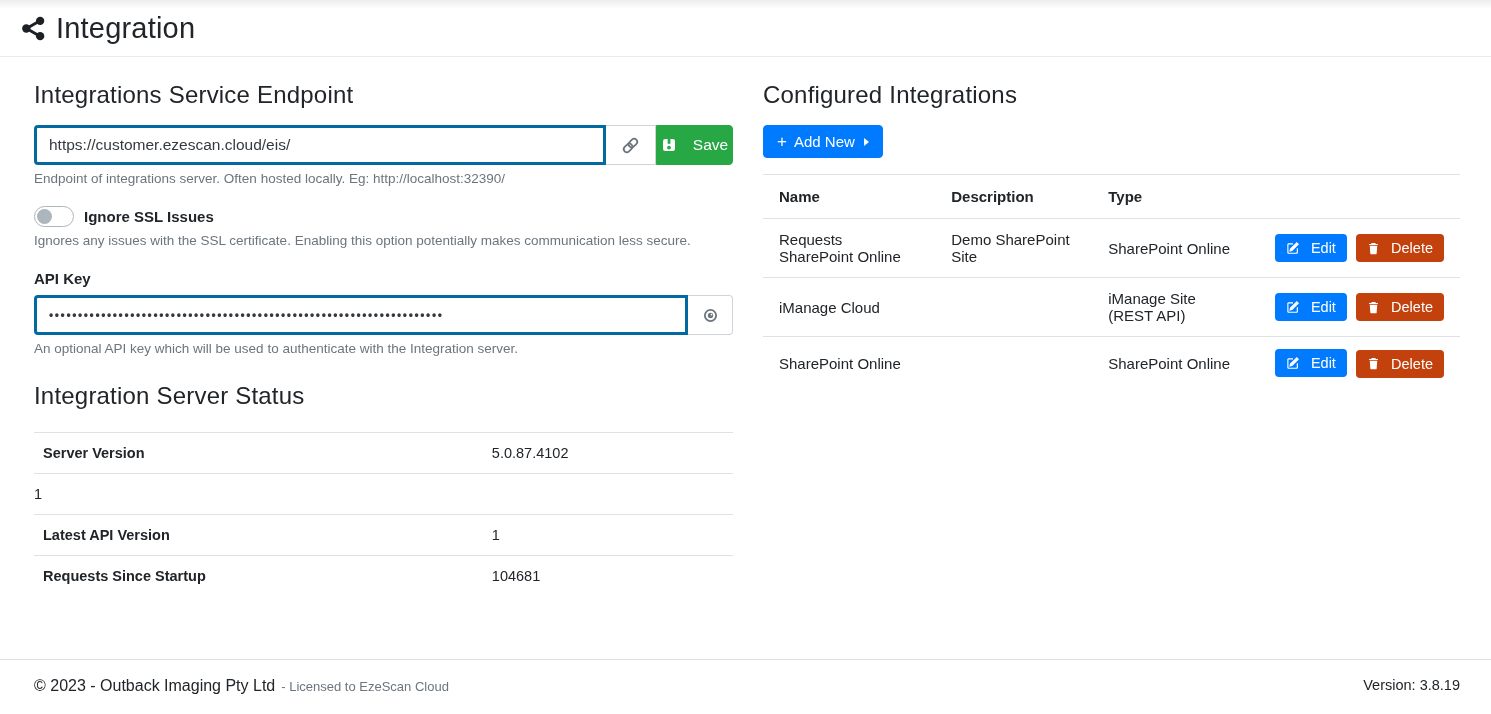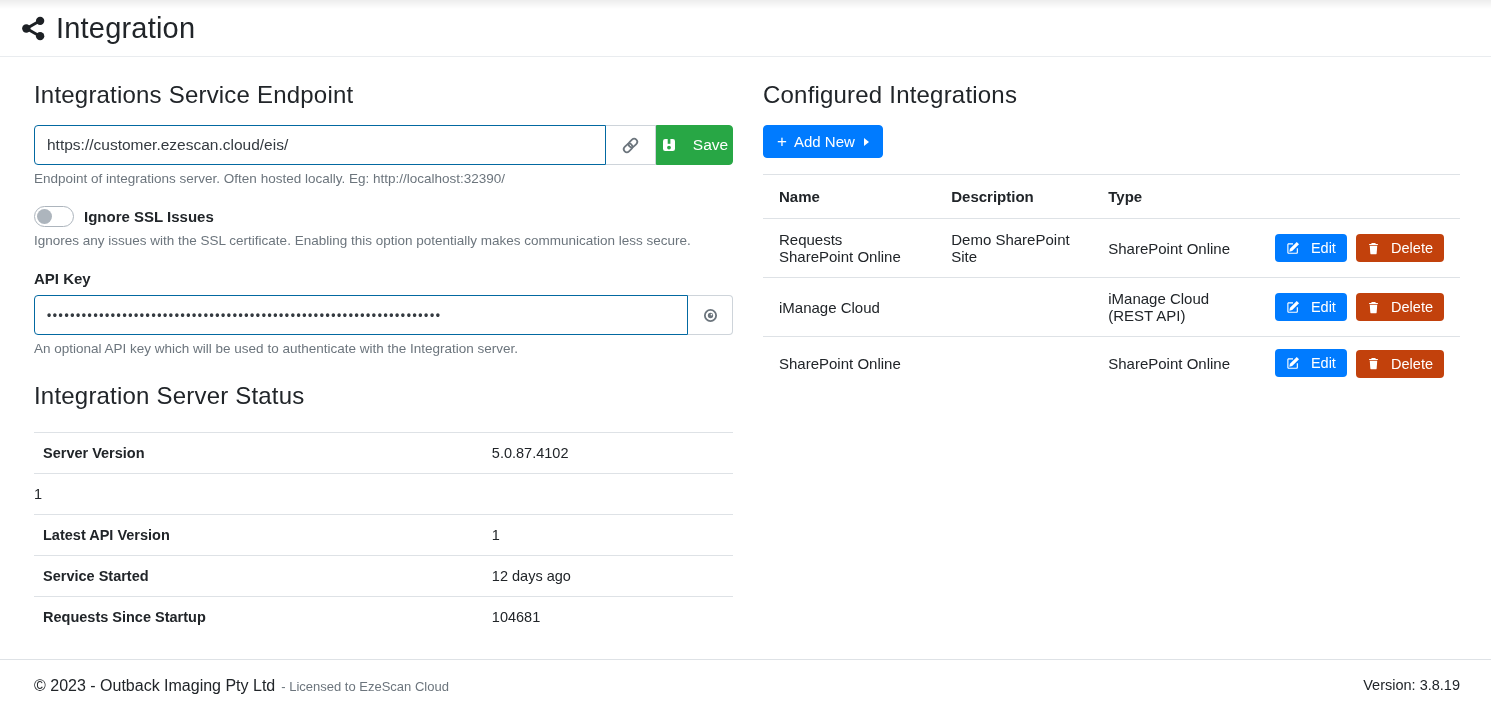--- a/index.html
+++ b/index.html
@@ -43,21 +43,21 @@
     color: #212529;
     letter-spacing: .2px;
     margin-bottom: 16px;
   }
 
   
   .input-group { display: flex; width: 100%; }
   .form-control {
     flex: 1 1 auto;
     height: 40px;
-    border: 1px solid #0369a1;
+    border: 3px solid #0369a1;
     border-radius: 4px 0 0 4px;
     padding: 14px 12px;
     font-size: 15.5px;
     color: #343a40;
     font-family: "Liberation Sans", "DejaVu Sans", sans-serif;
     outline: none;
     min-width: 0;
   }
   .btn-append {
     height: 40px;
@@ -273,24 +273,20 @@
         <div class="status-value">5.0.87.4102</div>
       </div>
       <div class="status-row">
         <div class="status-value">1</div>
       </div>
       <div class="status-row">
         <div class="status-label">Latest API Version</div>
         <div class="status-value">1</div>
       </div>
       <div class="status-row">
-        <div class="status-label">Service Started</div>
-        <div class="status-value">12 days ago</div>
-      </div>
-      <div class="status-row">
         <div class="status-label">Requests Since Startup</div>
         <div class="status-value">104681</div>
       </div>
     </div>
   </section>
 
   <section class="col-right">
 
     <h2 class="section-heading">Configured Integrations</h2>
 
@@ -337,21 +333,21 @@
                   <path d="M3.4 4.7h9.2l-.7 9.3c-.1 .7-.6 1.2-1.3 1.2H5.4c-.7 0-1.2-.5-1.3-1.2L3.4 4.7z"></path>
                 </svg>
               </span>
               <span>Delete</span>
             </button>
           </td>
         </tr>
         <tr>
           <td>iManage Cloud</td>
           <td></td>
-          <td>iManage Cloud (REST API)</td>
+          <td>iManage Site (REST API)</td>
           <td class="actions-cell">
             <button class="btn-edit">
               <span>
                 <svg class="icon-svg" viewBox="0 0 16 16" width="14" height="14" fill="#fff">
                   <path d="M12.3 1.1l2.6 2.6-7.8 7.8-3.3 .7 .7-3.3 7.8-7.8z"></path>
                   <path d="M13.6 8.2v4.9c0 .9-.7 1.6-1.6 1.6H3.1c-.9 0-1.6-.7-1.6-1.6V4.2c0-.9 .7-1.6 1.6-1.6h4.9v1.3H3.3c-.3 0-.5 .2-.5 .5v8.5c0 .3 .2 .5 .5 .5h8.5c.3 0 .5-.2 .5-.5V8.2h1.3z"></path>
                 </svg>
               </span>
               <span>Edit</span>
             </button>

